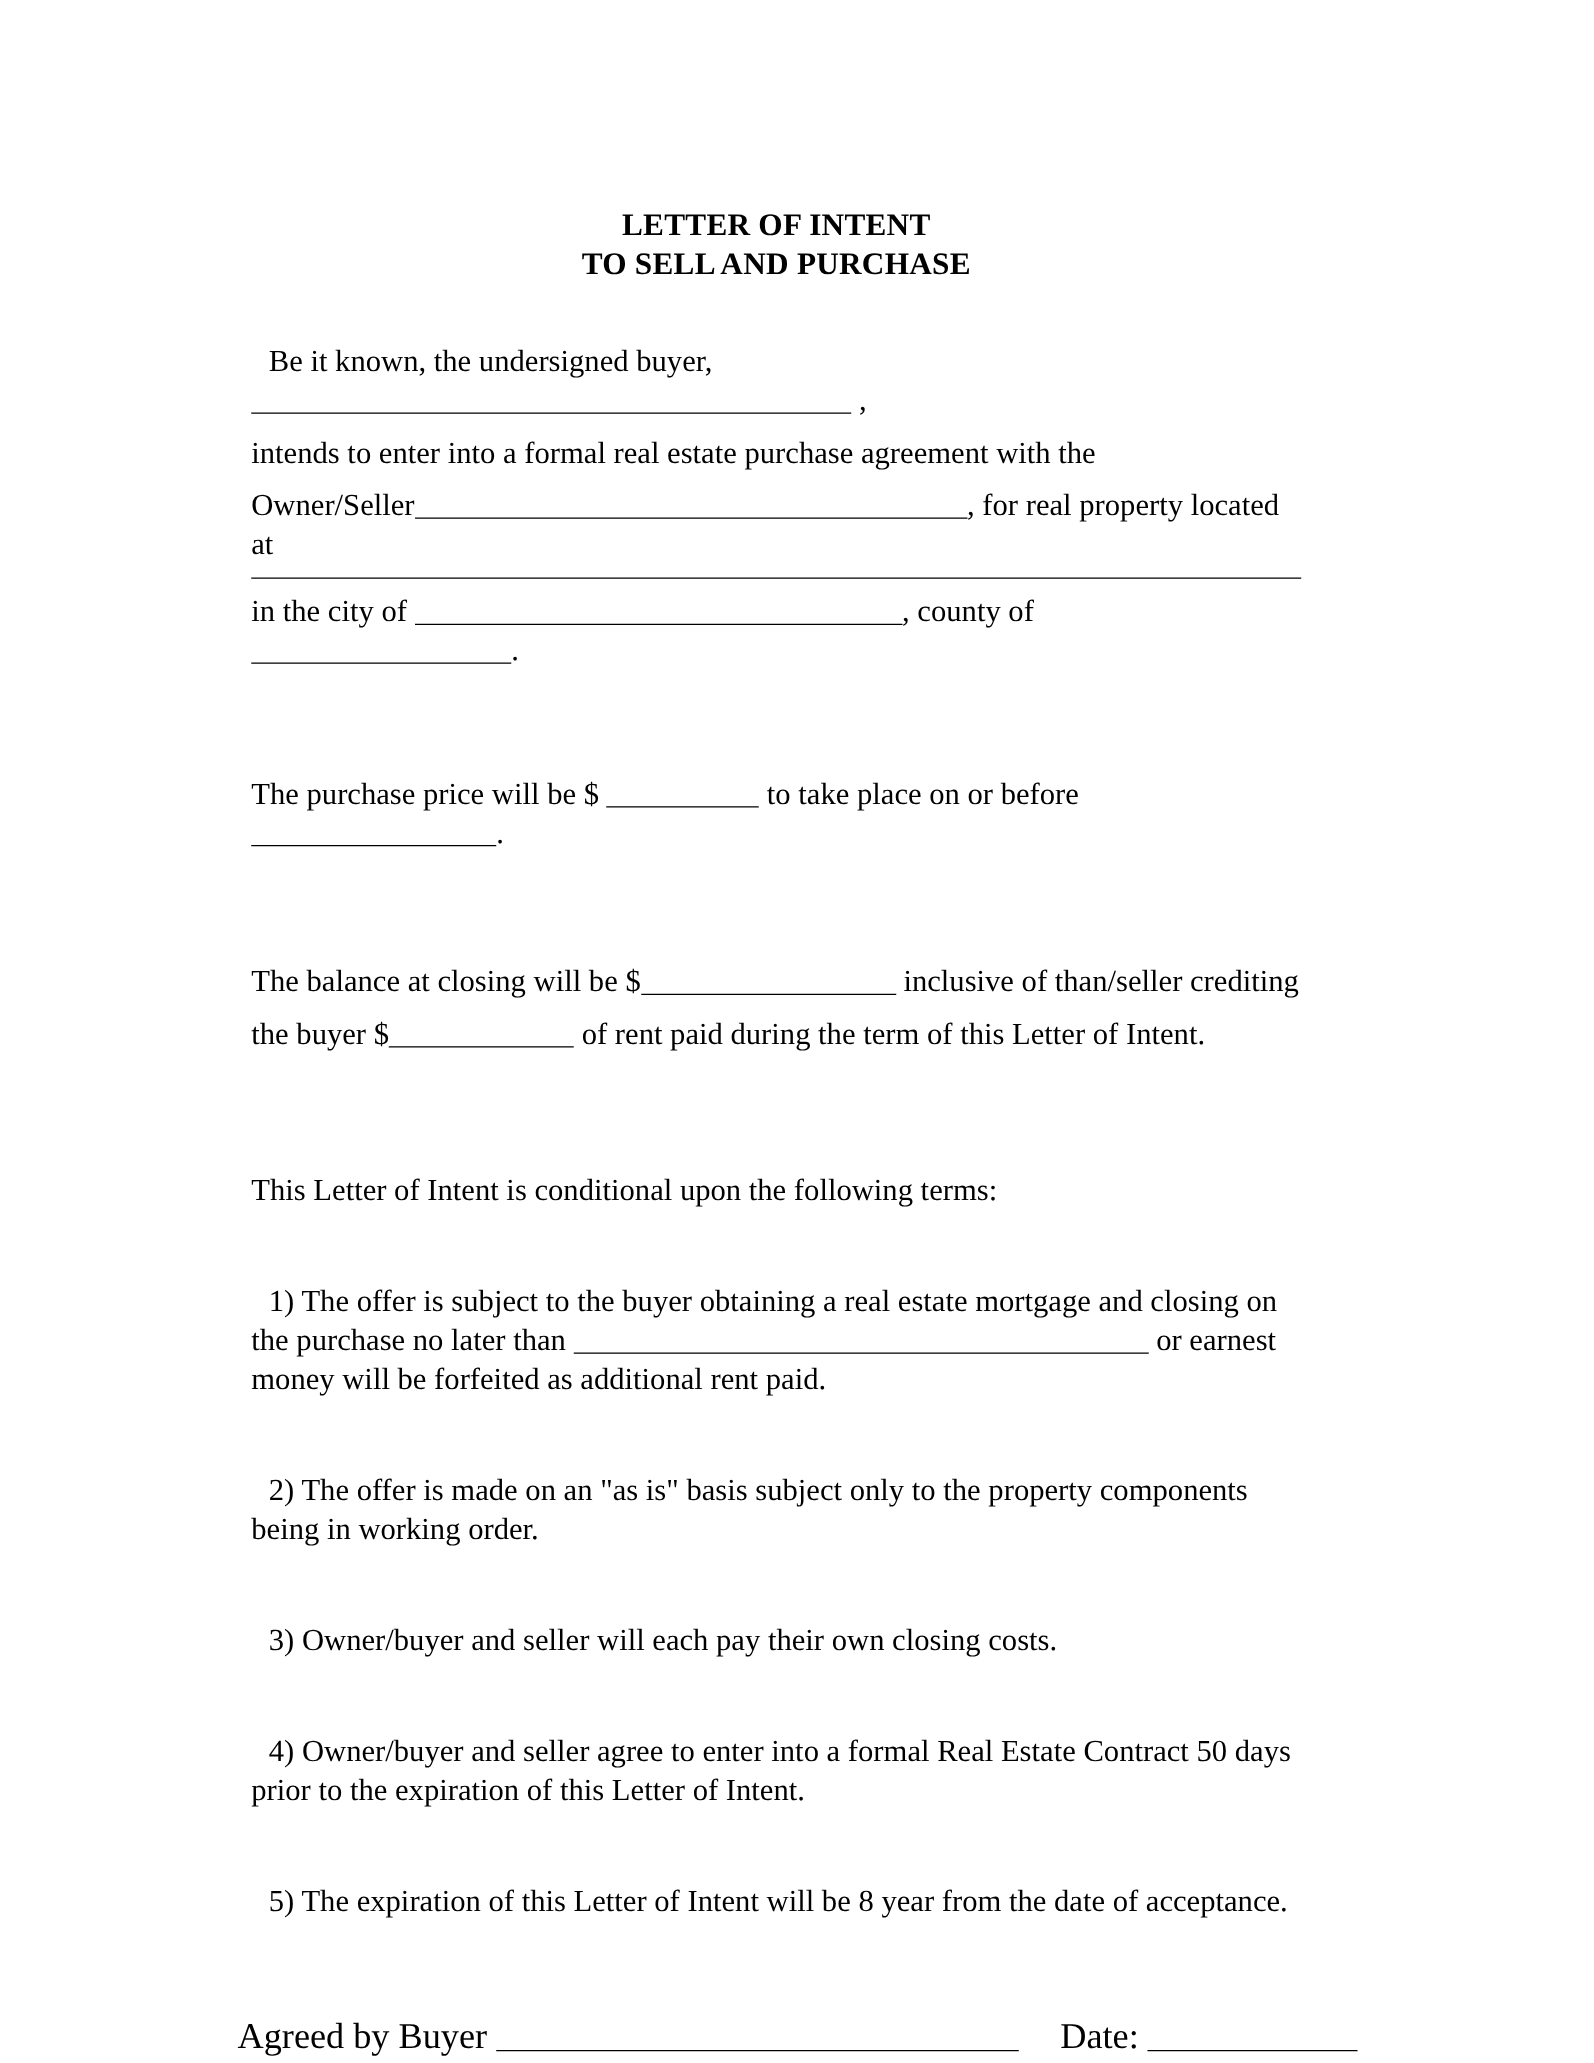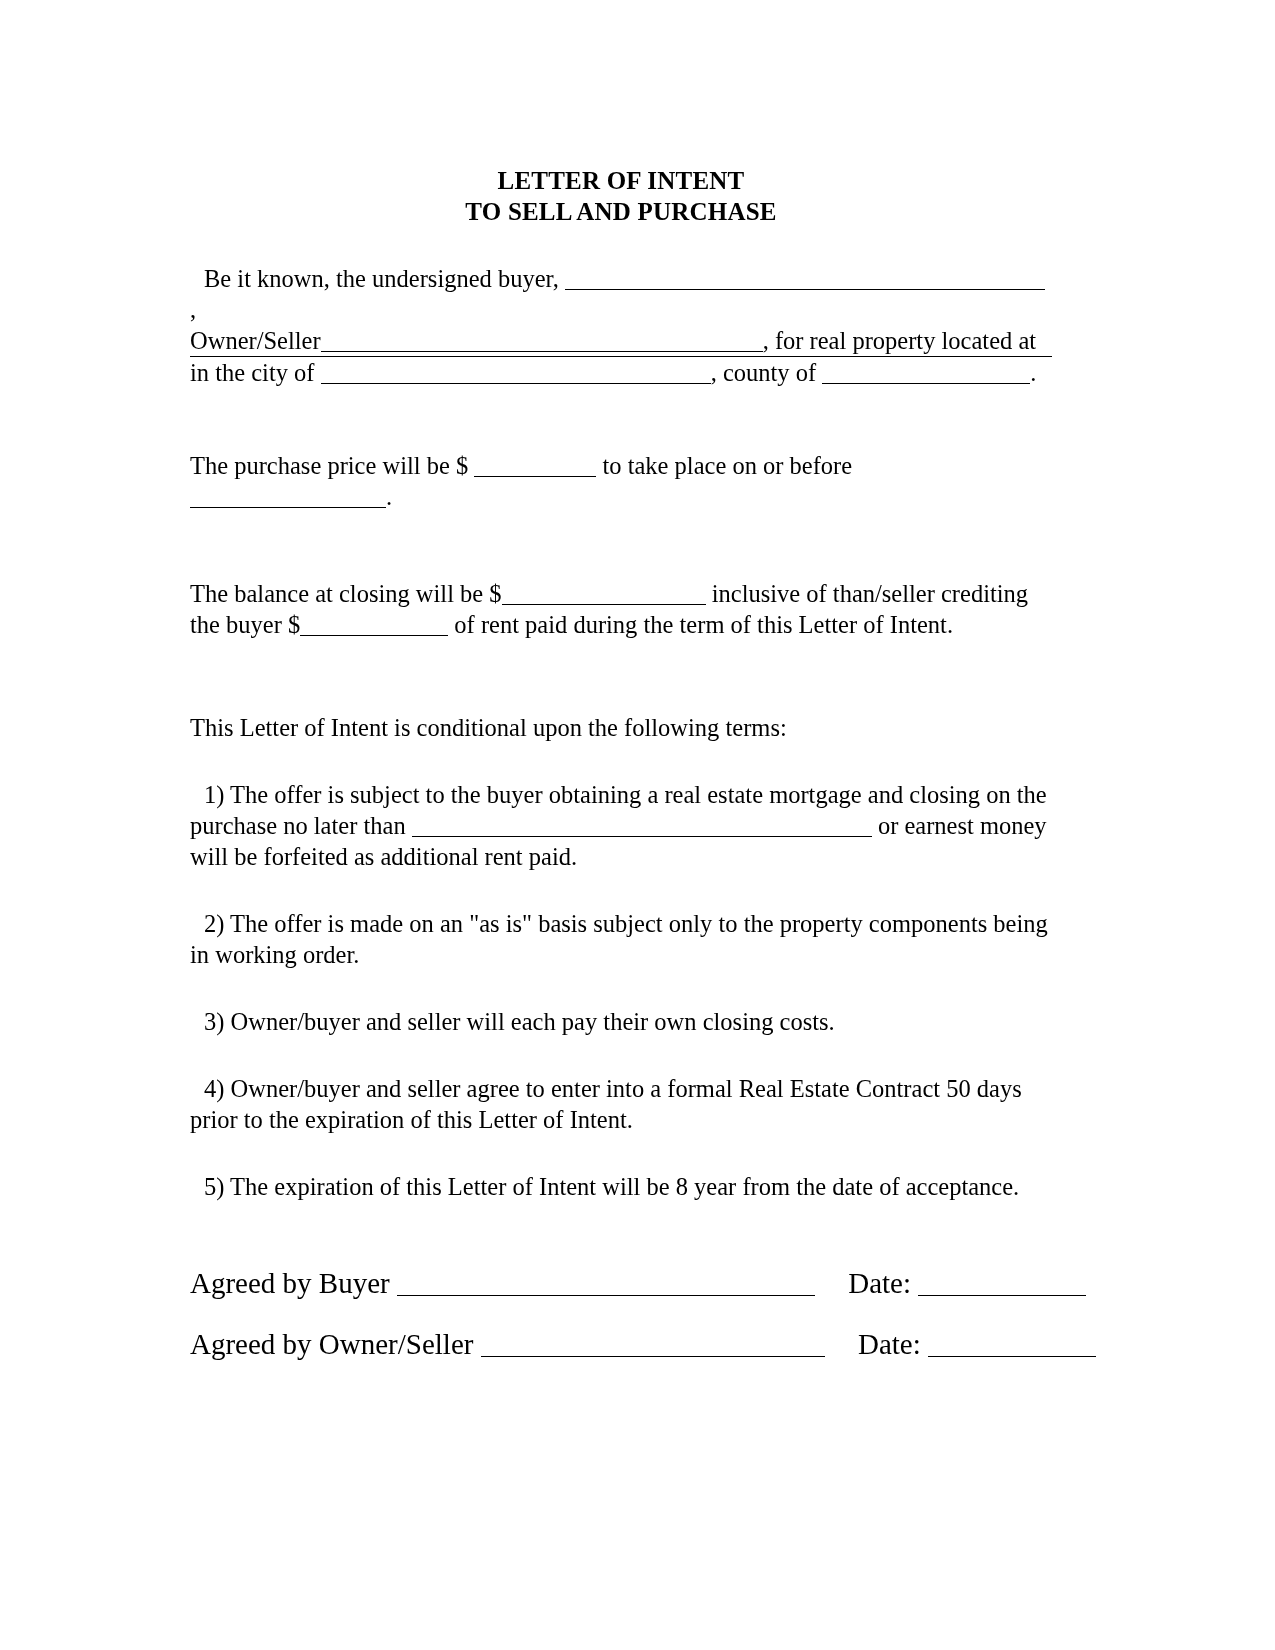--- a/index.html
+++ b/index.html
@@ -35,21 +35,21 @@
   }
   .title-line {
     display: block;
   }
   .body-text {
     font-size: 24.5px;
     line-height: 31px;
     text-align: left;
   }
   .para {
-    margin: 0;
+    margin: 11px;
     padding: 0;
   }
   .indent {
     display: inline-block;
     width: 14px;
   }
   .gap-intro { height: 36px; }
   .gap-lg { height: 62px; }
   .gap-md { height: 33px; }
   .gap-xl { height: 72px; }
@@ -88,20 +88,23 @@
 
     <div class="gap-intro"></div>
 
     <div class="body-text">
       <p class="para">
         <span class="indent"></span><span>Be it known, the undersigned buyer,</span>
         <span class="blank" style="width:480px"></span>
         <span>,</span>
       </p>
       <p class="para">
+        <span>intends to enter into a formal real estate purchase agreement with the</span>
+      </p>
+      <p class="para">
         <span>Owner/Seller</span><span class="blank" style="width:442px"></span><span>, for real property located at</span>
       </p>
       <p class="para">
         <span class="full-rule"></span>
       </p>
       <p class="para">
         <span>in the city of</span>
         <span class="blank" style="width:390px"></span><span>, county of</span>
         <span class="blank" style="width:208px"></span><span>.</span>
       </p>

